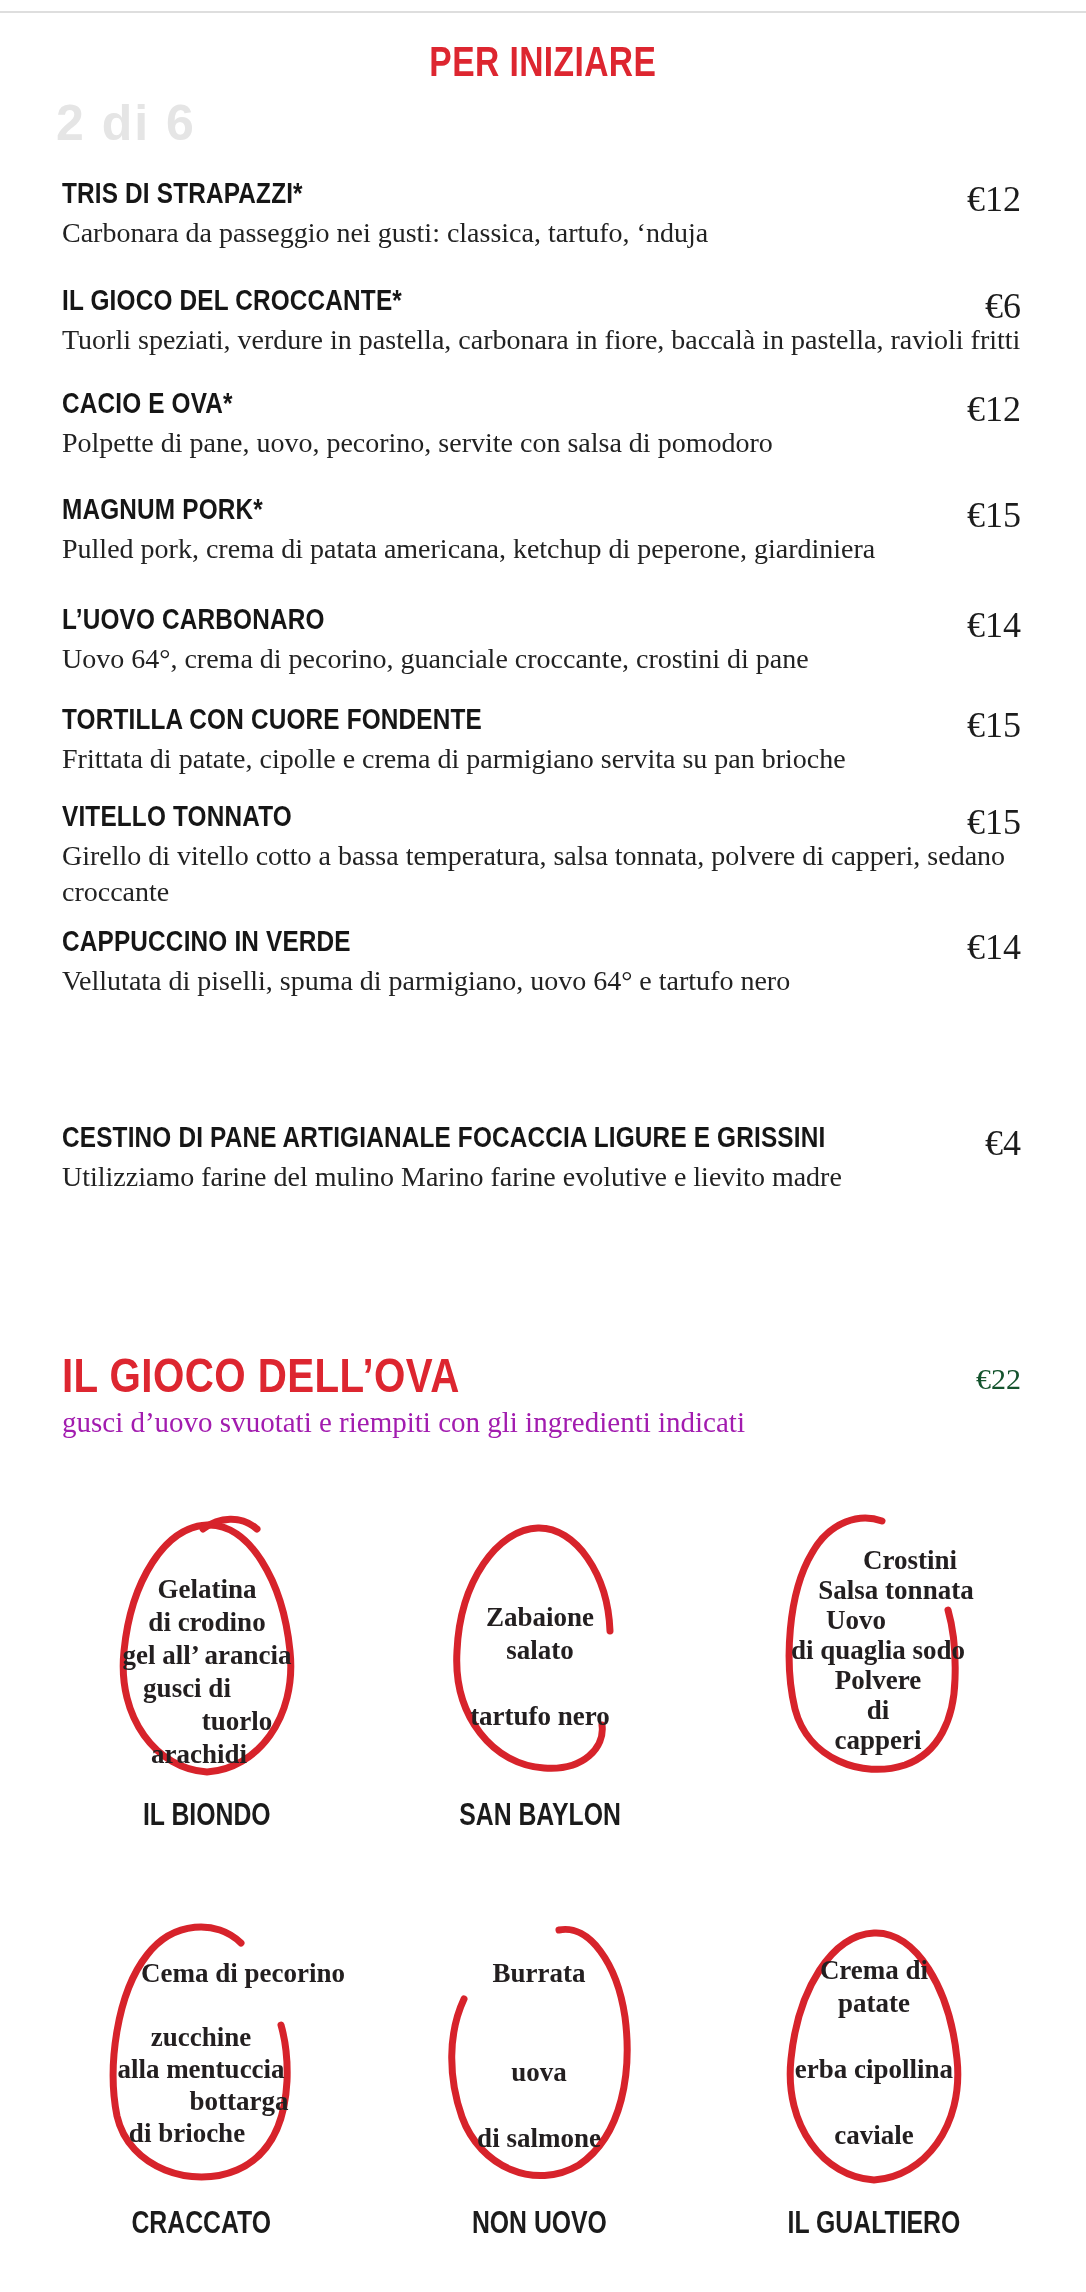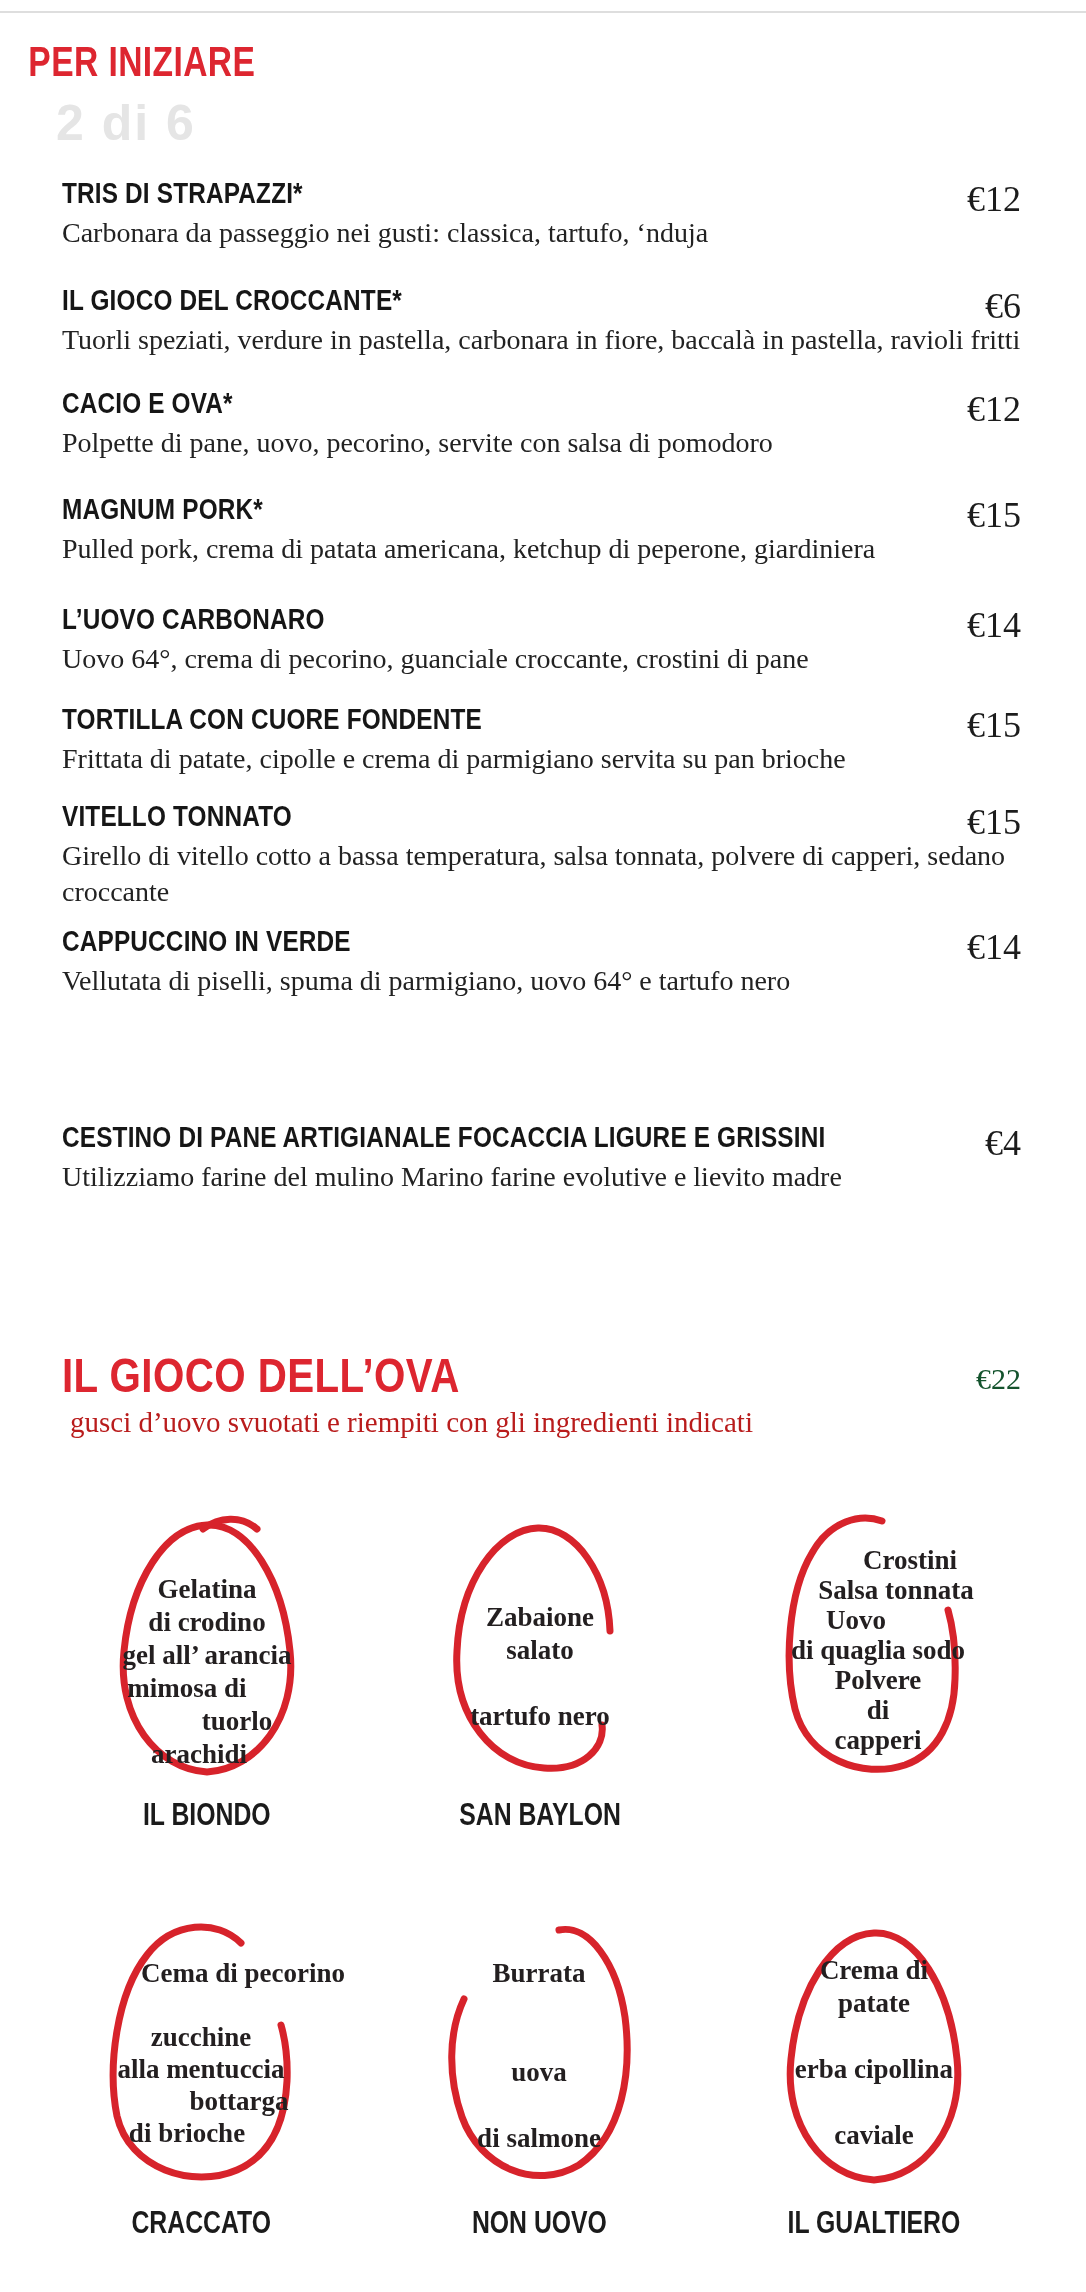--- a/index.html
+++ b/index.html
@@ -7,21 +7,21 @@
     position:relative;
     width:1086px;height:2292px;
     background:#ffffff;
     overflow:hidden;
     font-family:"Liberation Serif","DejaVu Serif",serif;
     color:#1f1f1f;
   }
   .topline{position:absolute;top:11px;left:0;width:1086px;height:2px;background:#dedede;}
   .condensed-l{display:inline-block;transform:scaleX(.84);transform-origin:0 50%;white-space:nowrap;}
   .condensed-c{display:inline-block;transform:scaleX(.8);transform-origin:50% 50%;white-space:nowrap;}
-  .title-wrap{position:absolute;top:38px;left:0;width:1086px;}
+  .title-wrap{position:absolute;top:38px;left:0;width:1086px;text-align:center;}
   .page-title{
     font-family:"Liberation Sans","DejaVu Sans",sans-serif;
     font-weight:700;font-size:42px;color:#dd2630;letter-spacing:.5px;
   }
   .watermark{
     position:absolute;top:94px;left:56px;
     font-family:"Liberation Sans","DejaVu Sans",sans-serif;
     font-weight:700;font-size:50px;color:#e5e5e5;letter-spacing:2px;
   }
   
@@ -43,22 +43,22 @@
   .section-title{
     font-family:"Liberation Sans","DejaVu Sans",sans-serif;
     font-weight:700;font-size:48px;color:#dd2630;letter-spacing:.5px;
   }
   .section-price{
     position:absolute;right:0;top:14px;
     font-family:"Liberation Serif","DejaVu Serif",serif;
     font-size:30px;color:#14532d;
   }
   .egg-sub{
-    position:absolute;top:1406px;left:70px;
-    font-size:29px;color:#b91c1c;
+    position:absolute;top:1406px;left:62px;
+    font-size:29px;color:#a21caf;
   }
   .egg{position:absolute;width:200px;height:272px;}
   .egg svg{position:absolute;left:0;top:0;overflow:visible;}
   .egg-text{position:absolute;left:-14px;right:-14px;top:0;text-align:center;}
   .egg-text .line{
     font-family:"Liberation Serif","DejaVu Serif",serif;
     font-weight:700;font-size:27px;color:#231f20;white-space:nowrap;
   }
   .egg-label{
     position:absolute;top:284px;left:-40px;right:-40px;text-align:center;
@@ -99,21 +99,21 @@
   <div id="eggs">
       <div class="egg" style="left: 107px; top: 1513px;">
         <svg width="200" height="272" viewBox="0 0 200 272">
           <path d="M100 12 C 142 10 176 68 183 138 C 190 205 150 256 100 259 C 50 256 10 205 17 138 C 24 68 58 14 100 12 Z" fill="none" stroke="#d7232b" stroke-width="7" stroke-linecap="round"></path>
           <path d="M96 16 C 112 4 134 2 150 16" fill="none" stroke="#d7232b" stroke-width="7" stroke-linecap="round"></path>
         </svg>
         <div class="egg-text" style="padding-top: 60px;">
           <div class="line" style="height: 33px; line-height: 33px;">Gelatina</div>
           <div class="line" style="height: 33px; line-height: 33px;">di crodino</div>
           <div class="line" style="height: 33px; line-height: 33px;">gel all’ arancia</div>
-          <div class="line" style="height: 33px; line-height: 33px; transform: translateX(-20px);">mimosa di</div>
+          <div class="line" style="height: 33px; line-height: 33px; transform: translateX(-20px);">gusci di</div>
           <div class="line" style="height: 33px; line-height: 33px; transform: translateX(30px);">tuorlo</div>
           <div class="line" style="height: 33px; line-height: 33px; transform: translateX(-8px);">arachidi</div>
         </div>
         <div class="egg-label"><span class="condensed-c">IL BIONDO</span></div>
       </div>
       <div class="egg" style="left: 440px; top: 1513px;">
         <svg width="200" height="272" viewBox="0 0 200 272">
           <path d="M170 118 C 168 62 136 14 98 15 C 58 16 20 68 17 138 C 13 204 54 252 104 255 C 144 258 165 234 162 212" fill="none" stroke="#d7232b" stroke-width="7" stroke-linecap="round"></path>
         </svg>
         <div class="egg-text" style="padding-top: 88px;">

